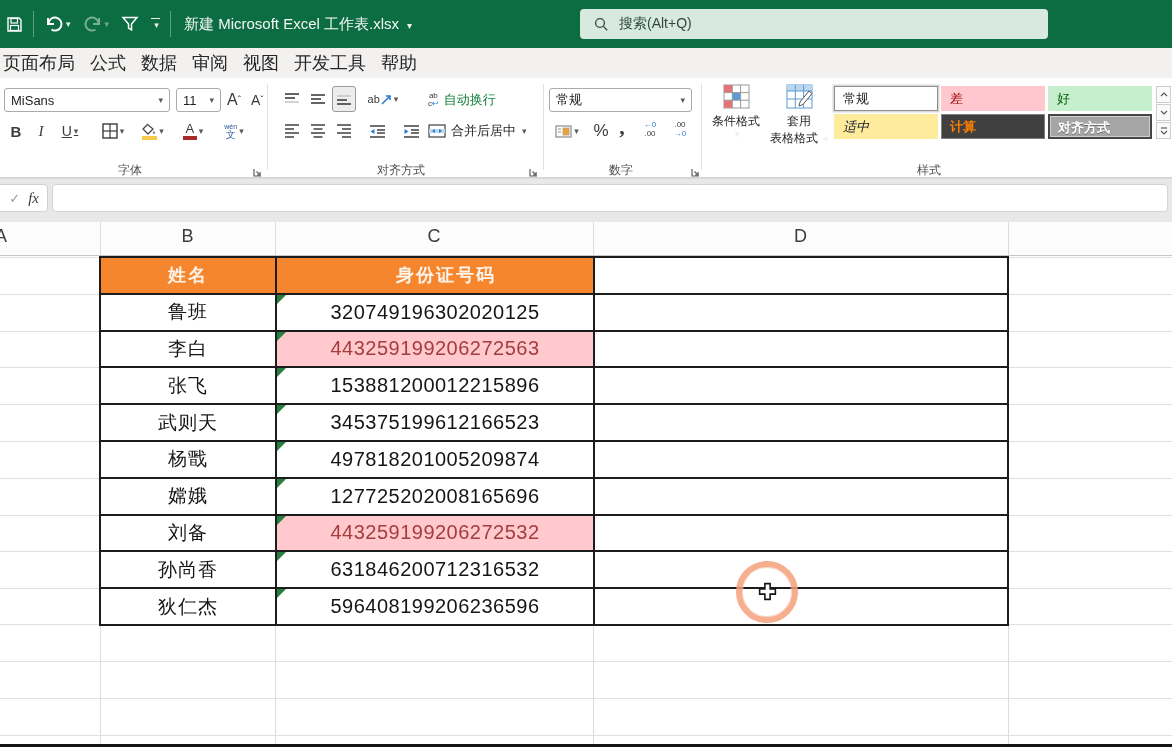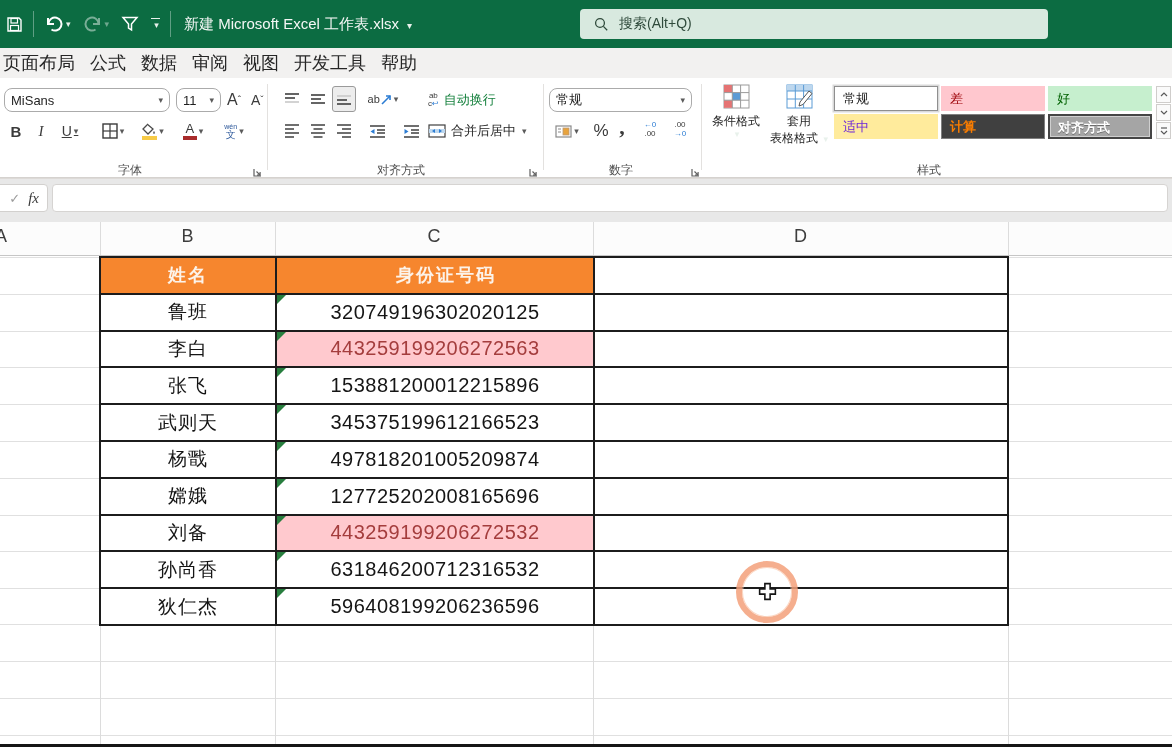--- a/index.html
+++ b/index.html
@@ -26,21 +26,21 @@
 
   
   .tabsrow { left:0; top:48px; width:1172px; height:30px; background:#F2F1F0; display:flex; align-items:center; padding-left:3px; }
   .tab { font-size:18px; color:#262626; padding:0 15px 0 0; margin-right:0; white-space:nowrap; }
   .tab + .tab { margin-left:0; }
 
   
   .ribbon { left:0; top:78px; width:1172px; height:100px; background:#FFFFFF; border-bottom:1px solid #D5D2CF; }
   .ribbon .grouplabel { position:absolute; top:84px; font-size:12px; color:#4F4F4F; text-align:center; }
   .vsep { position:absolute; top:6px; height:86px; width:1px; background:#E3E1DF; }
-  .combo { position:absolute; height:24px; background:#fff; border:1px solid #ABABAB; border-radius:8px;
+  .combo { position:absolute; height:24px; background:#fff; border:1px solid #ABABAB; border-radius:3px;
     font-size:13px; color:#1f1f1f; display:flex; align-items:center; padding:0 6px; }
   .combo .caret { margin-left:auto; color:#5a5a5a; }
   .rbtn { position:absolute; display:flex; align-items:center; justify-content:center; color:#3B3B3B; }
   .rbtn .caret { color:#5a5a5a; }
   .icon-stack { display:flex; flex-direction:column; align-items:center; line-height:1; }
   .launcher { position:absolute; }
   .two-line-btn { position:absolute; display:flex; flex-direction:column; align-items:center; font-size:12px; color:#262626; }
   .style-box { width:104px; height:25px; font-size:13px; line-height:23px; padding-left:8px; border:1px solid transparent; }
   .gallery { position:absolute; left:834px; top:8px; display:grid; grid-template-columns:repeat(3,104px); grid-auto-rows:25px; gap:3px; }
   .gal-scroll { position:absolute; left:1156px; top:8px; width:15px; display:flex; flex-direction:column; gap:1px; }
@@ -367,21 +367,21 @@
         <line x1="1" y1="15" x2="26" y2="15" stroke="#5B9BD5"></line>
       <path d="M14 18 L23 7 l3 2.5 -9 11 -4 1.5 Z" fill="#fff" stroke="#555" stroke-width="1"></path>
     </svg>
     <span>套用</span>
     <span><span>表格格式</span> <span class="caret">▾</span></span>
   </div>
   <div class="gallery">
       <div class="style-box" style="background: rgb(255, 255, 255); color: rgb(31, 31, 31); border: 1px solid rgb(143, 143, 143); box-shadow: rgb(217, 217, 217) 0px 0px 0px 1.5px;">常规</div>
       <div class="style-box" style="background: rgb(255, 199, 206); color: rgb(156, 0, 6);">差</div>
       <div class="style-box" style="background: rgb(198, 239, 206); color: rgb(0, 97, 0);">好</div>
-      <div class="style-box" style="background: rgb(255, 235, 156); color: #6d28d9;">适中</div>
+      <div class="style-box" style="background: rgb(255, 235, 156); color: #0f172a; font-style: italic;">适中</div>
       <div class="style-box" style="background: #404040; color: rgb(250, 125, 0); font-weight: bold; border: 1px solid rgb(127, 127, 127);">计算</div>
       <div class="style-box" style="background: rgb(165, 165, 165); color: rgb(255, 255, 255); font-weight: bold; border: 2px solid rgb(69, 69, 69); box-shadow: rgb(207, 207, 207) 0px 0px 0px 1px inset; text-shadow: rgb(110, 110, 110) 0px 1px 0px;">对齐方式</div>
     </div>
   <div class="gal-scroll">
     <div>
       <svg width="8" height="5" viewBox="0 0 8 5">
           <path d="M1 4 L4 1 L7 4" fill="none" stroke="#5a5a5a" stroke-width="1.2"></path>
         </svg>
     </div>
     <div>

